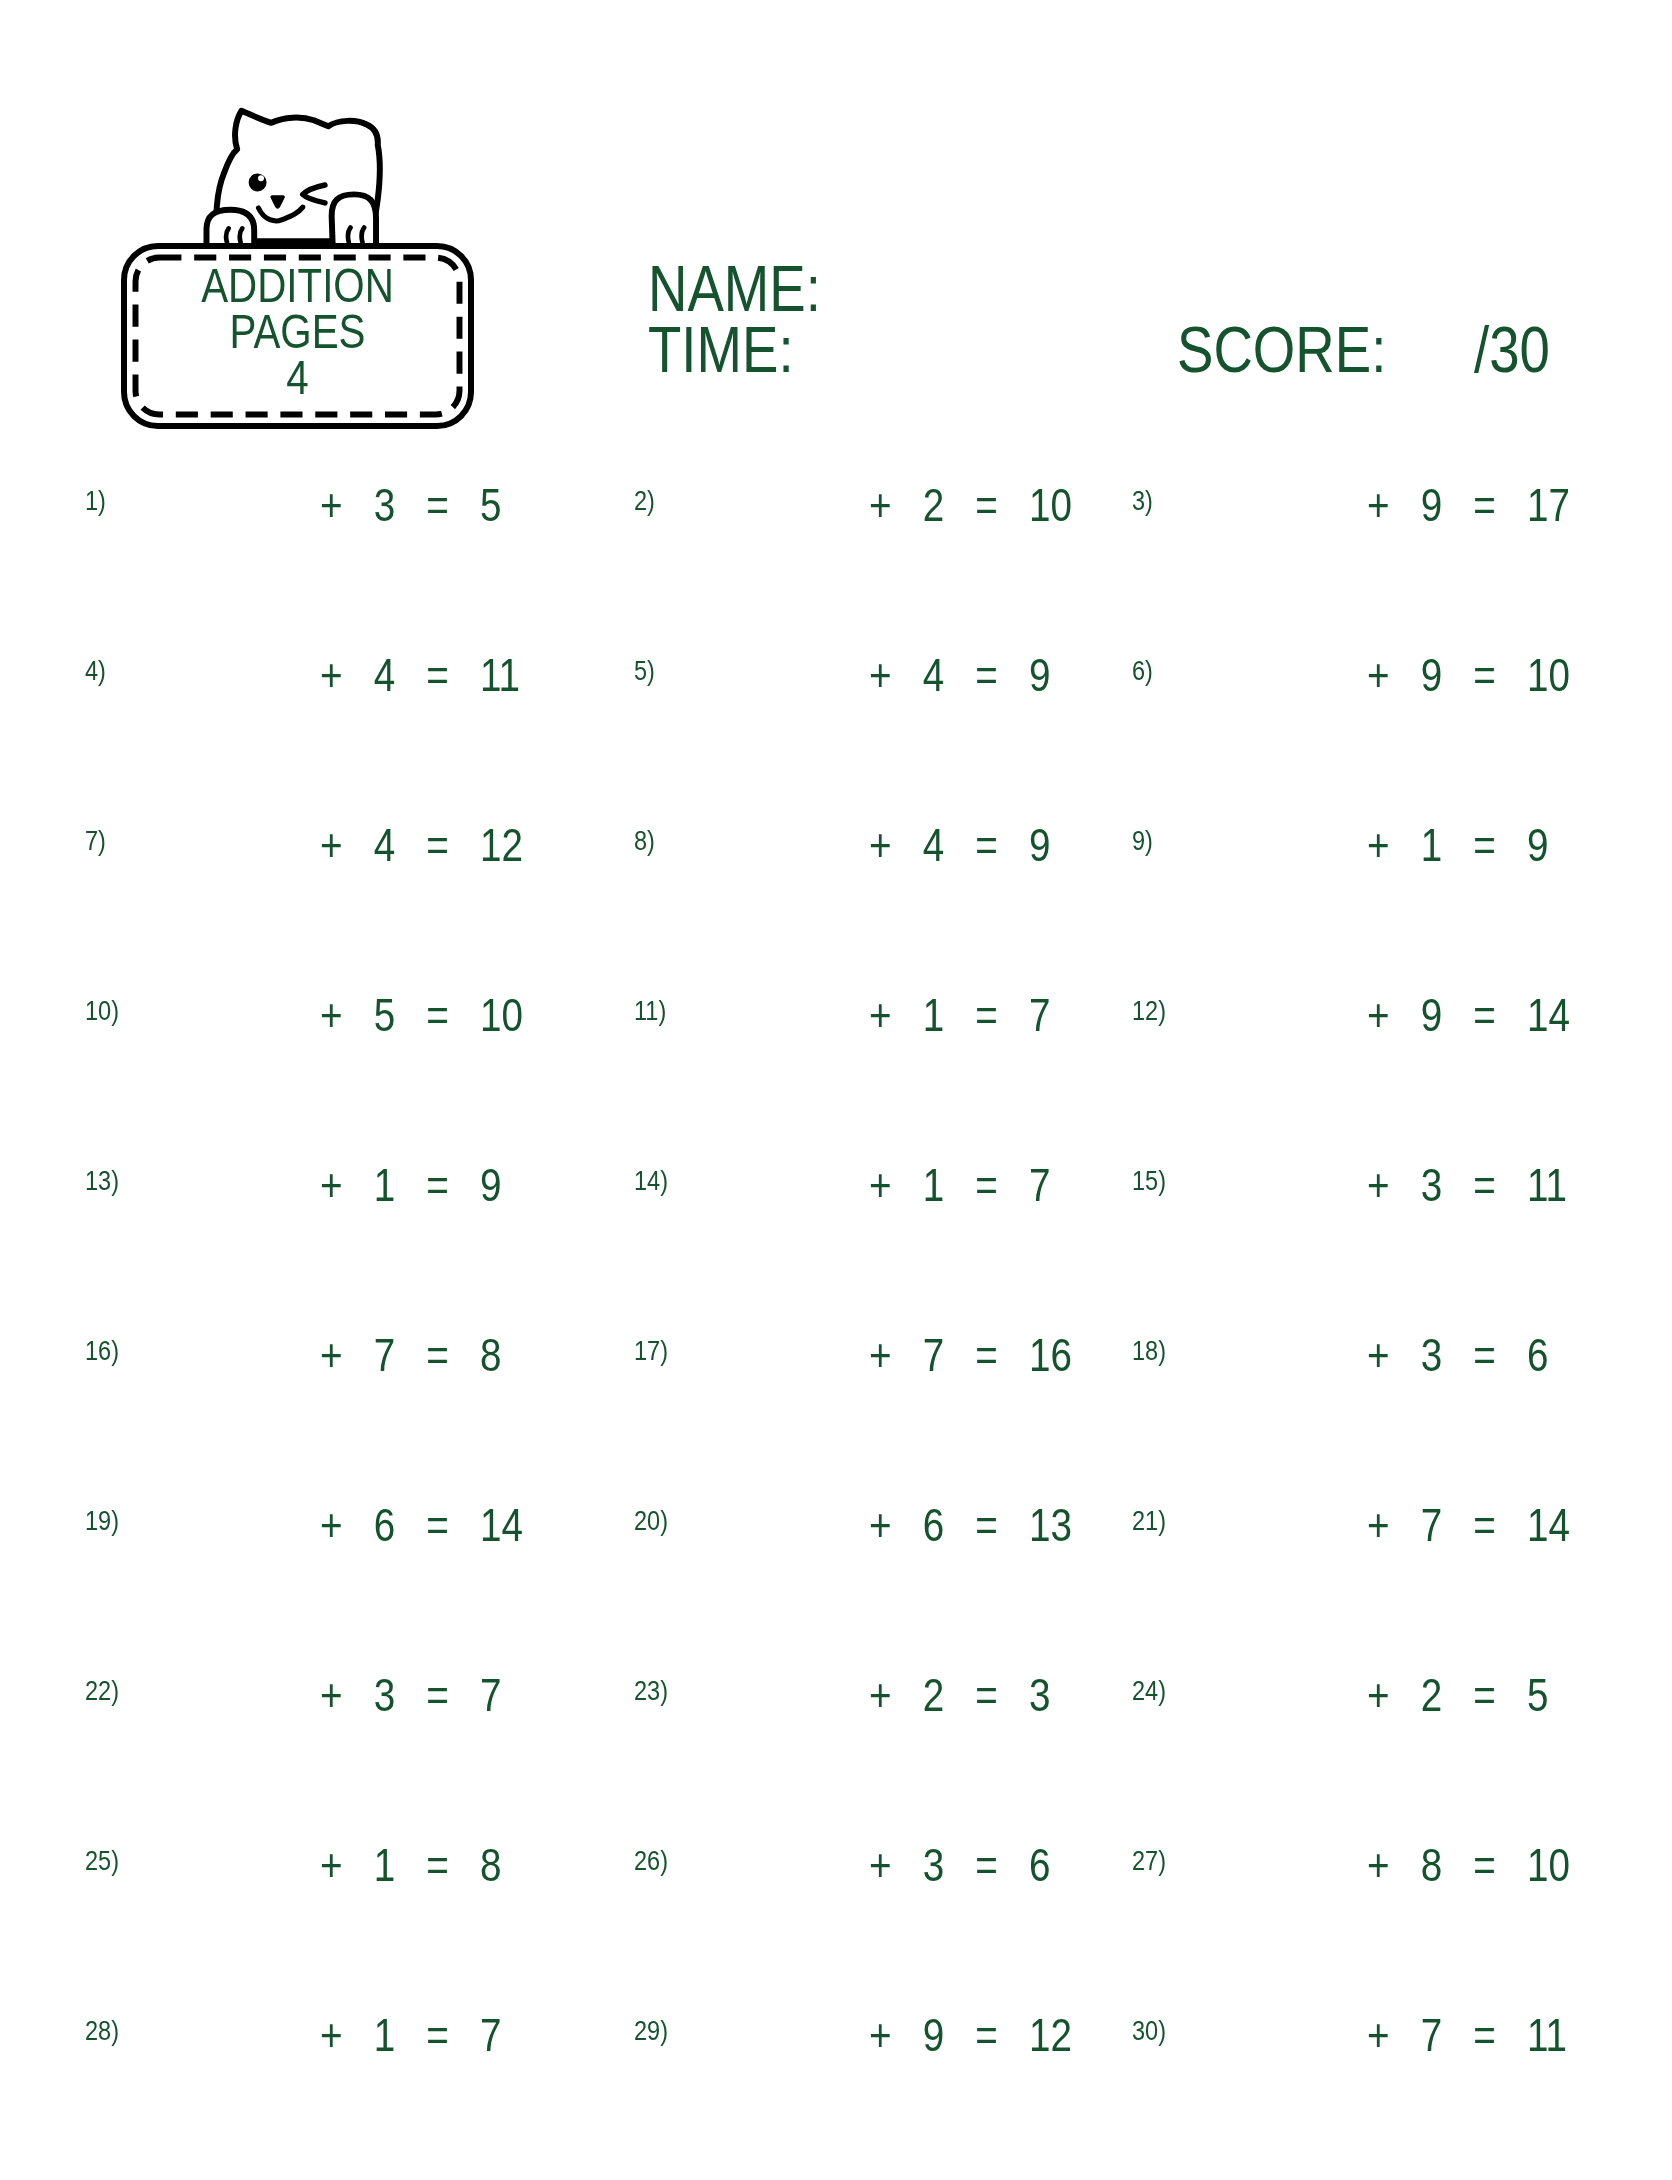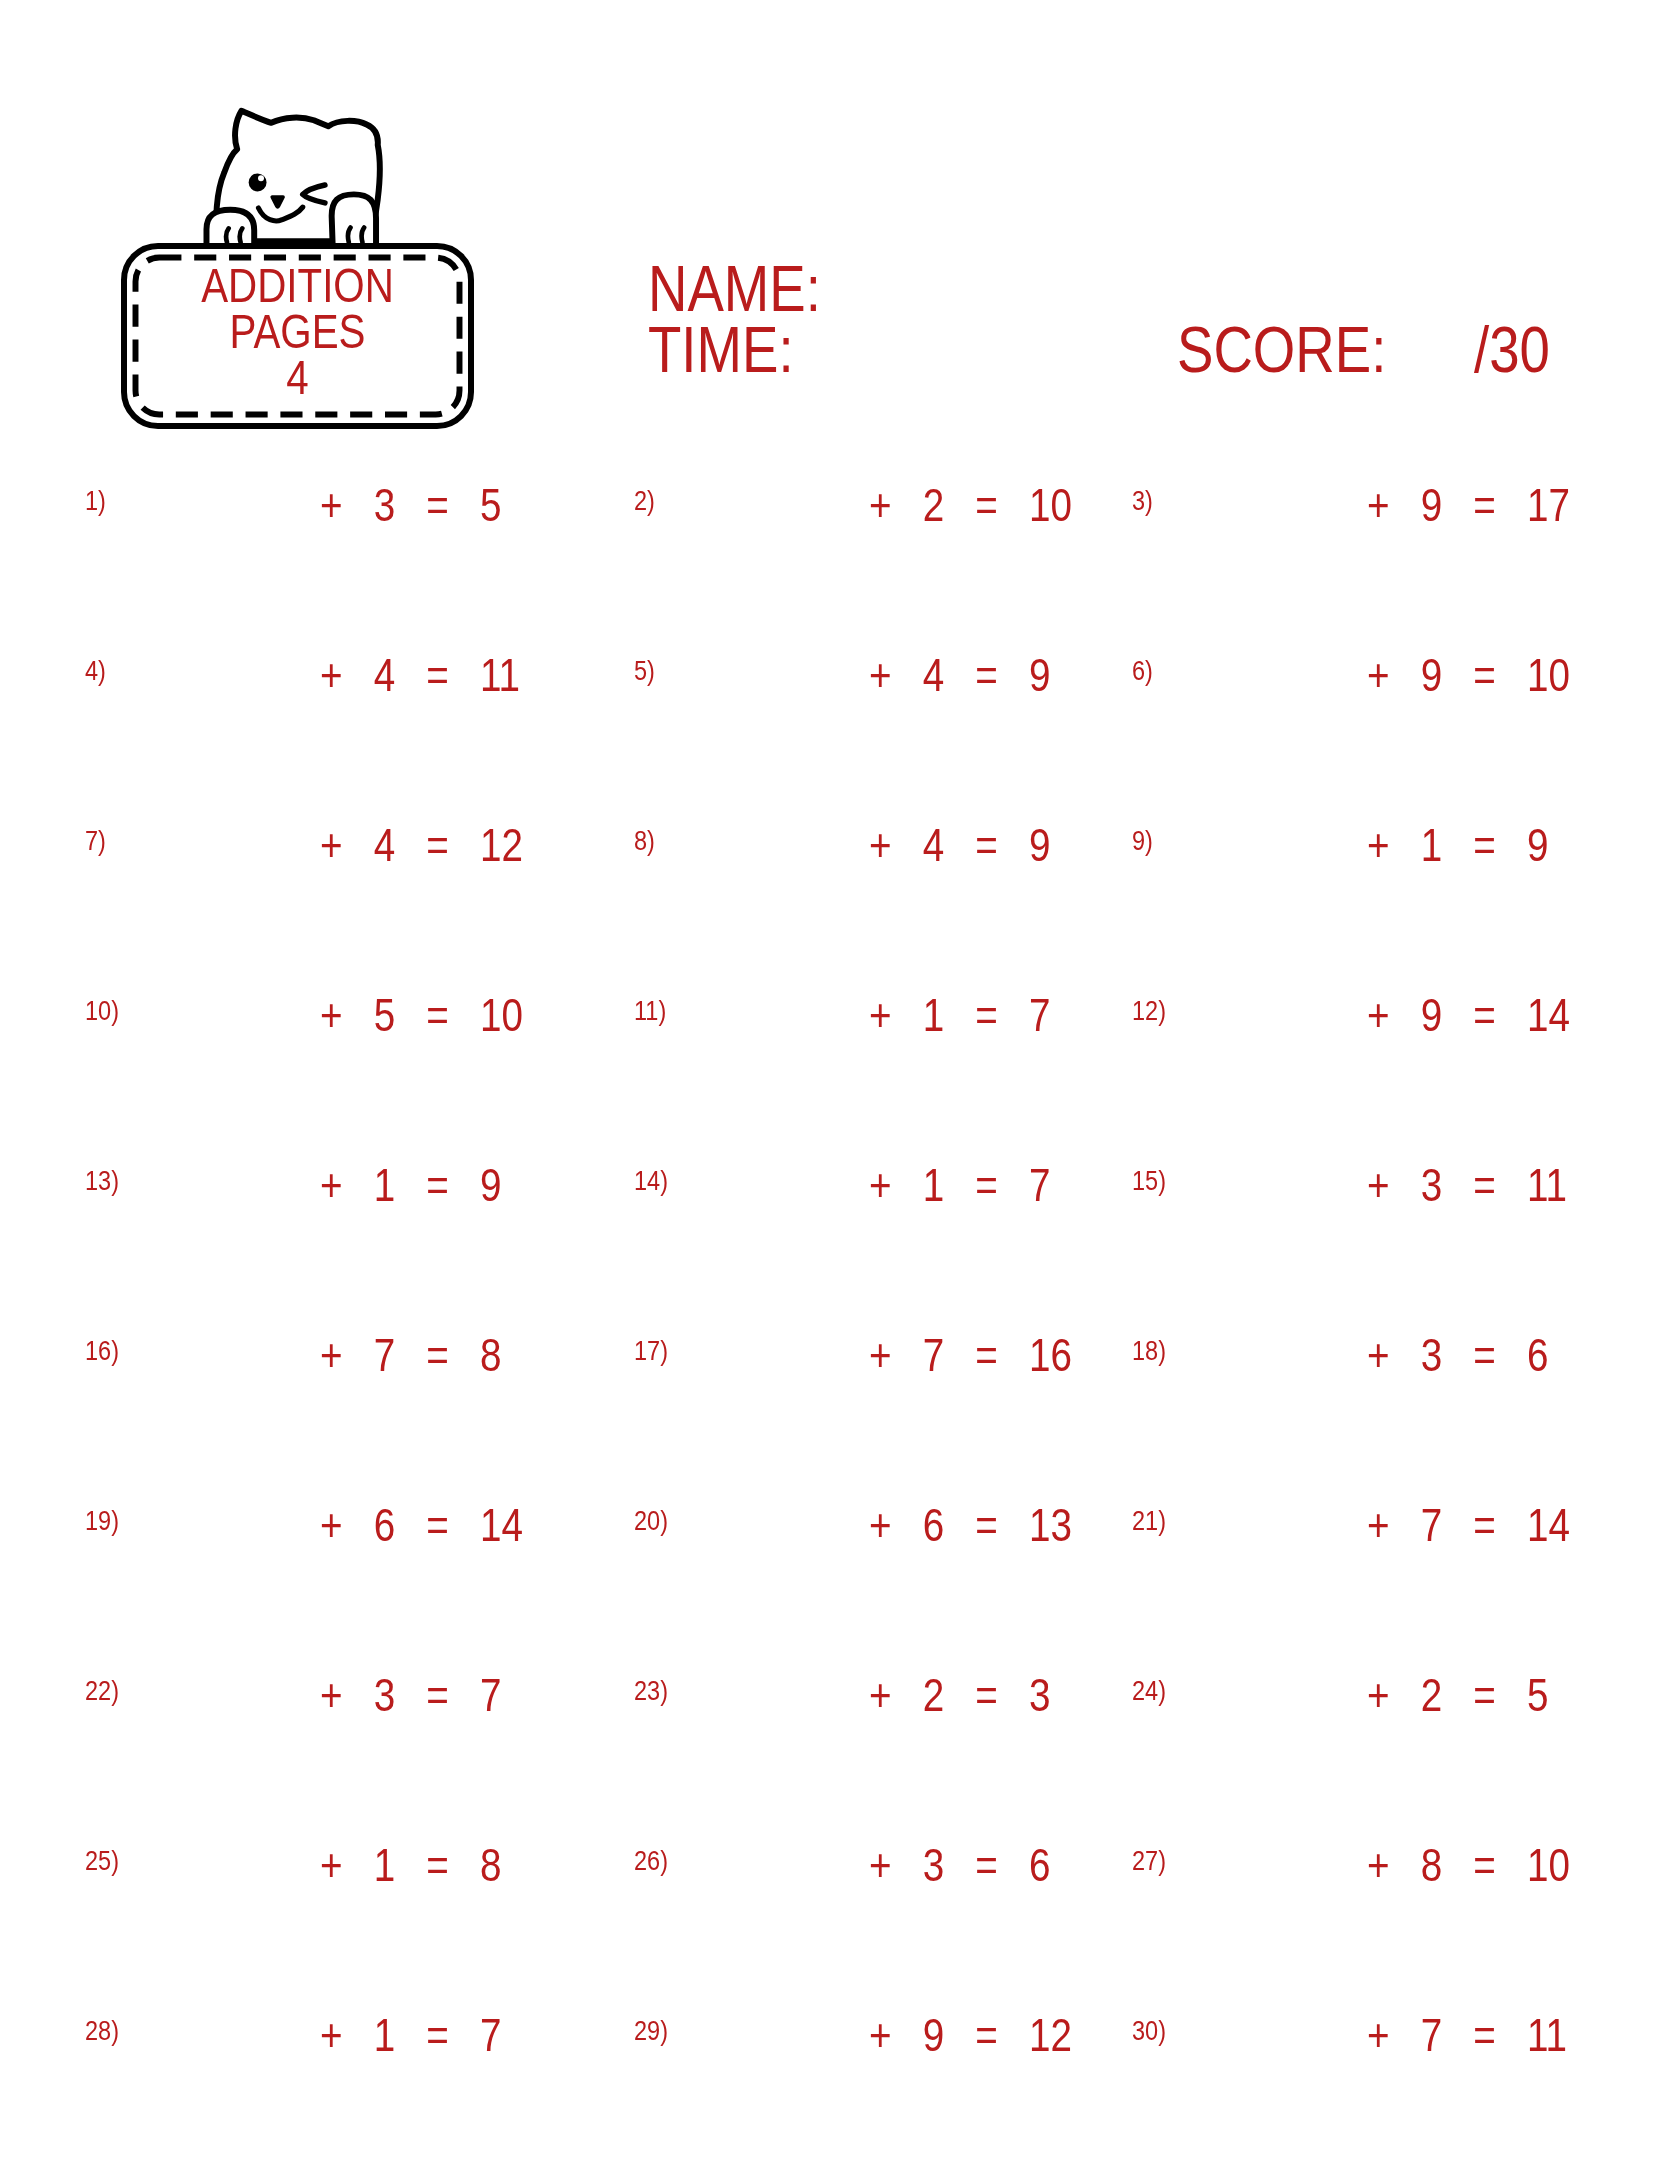--- a/index.html
+++ b/index.html
@@ -1,19 +1,19 @@
 <!DOCTYPE html>
 <html style="font-size:13.6px"><head>
 <meta charset="utf-8">
 <style>
   * { margin:0; padding:0; box-sizing:border-box; }
   html,body { background:#fff; }
   .page {
     position:relative; width:1672px; height:2181px;
-    background:#fff; color:#b91c1c; overflow:hidden;
+    background:#fff; color:#14532d; overflow:hidden;
     font-family:"Liberation Sans", sans-serif;
   }
   .condense { display:inline-block; transform:scaleX(0.84); transform-origin:0 0; white-space:nowrap; }
 
   
   .sign {
     position:absolute; left:121px; top:243px; width:353px; height:186px;
     border:6px solid #000; border-radius:37px; z-index:1; background:#fff;
   }
   .sign-dash { position:absolute; inset:0; width:100%; height:100%; }

